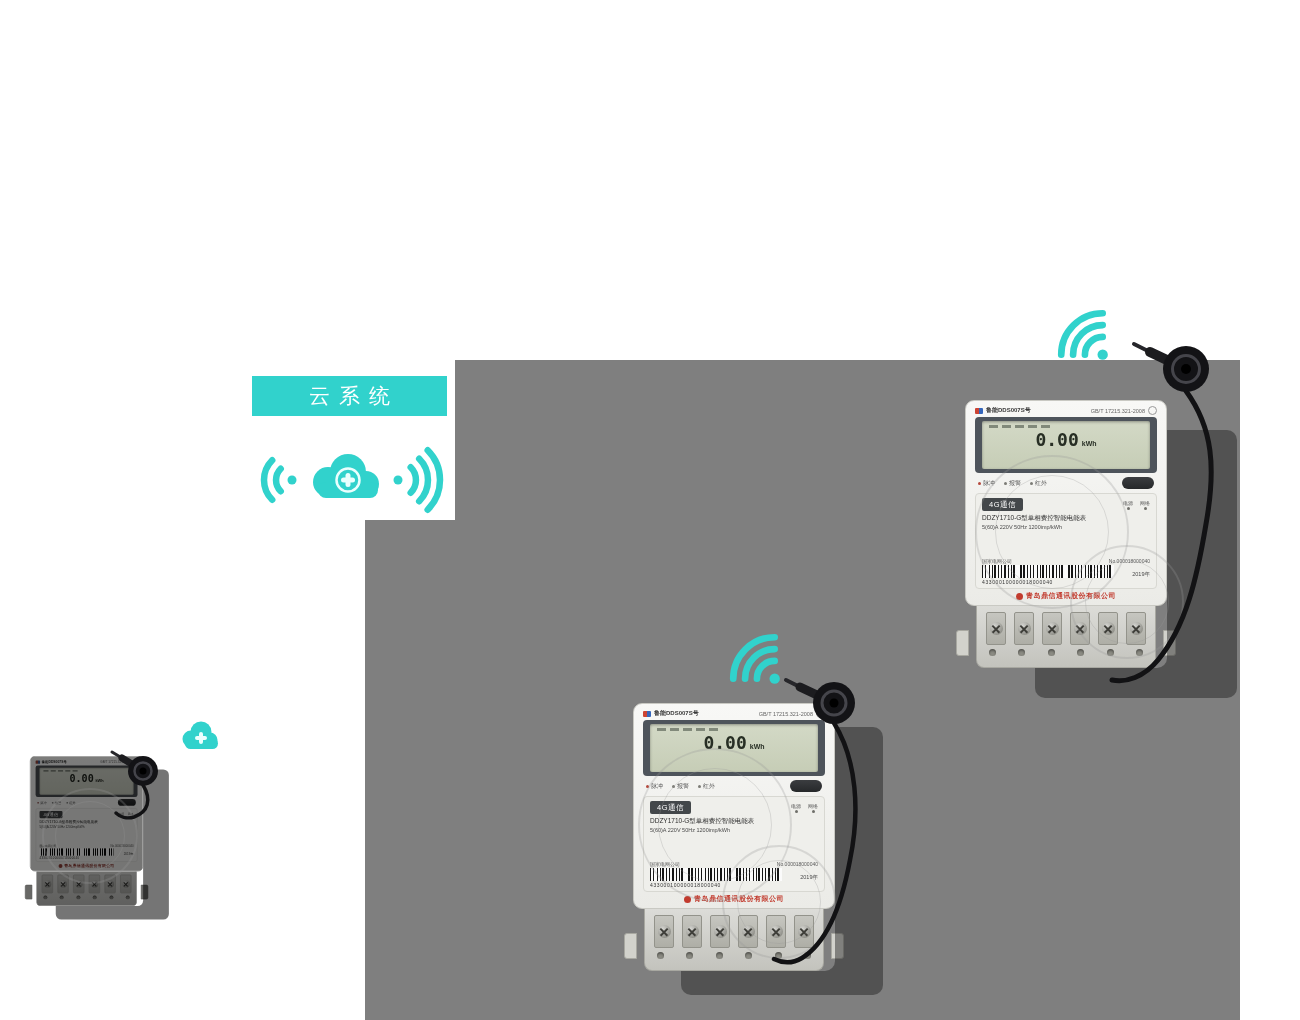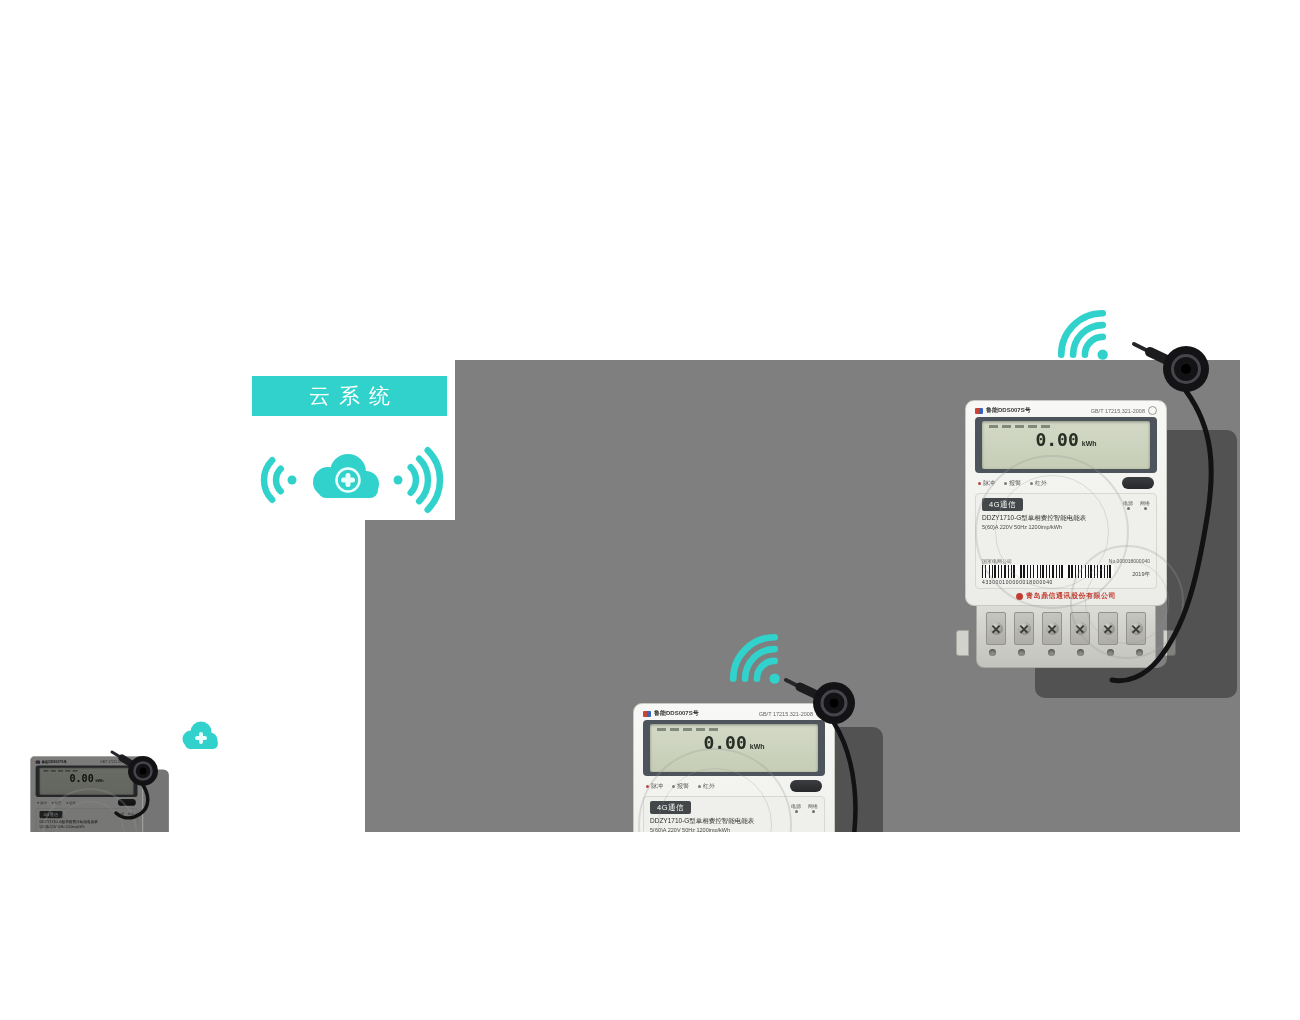--- a/index.html
+++ b/index.html
@@ -1,16 +1,16 @@
 <!DOCTYPE html>
 <html><head>
 <meta charset="utf-8">
 <style>
   html,body{margin:0;padding:0;}
-  .canvas{position:relative;width:1300px;height:832px;background:#ffffff;overflow:hidden;
+  .canvas{position:relative;width:1300px;height:1020px;background:#ffffff;overflow:hidden;
           font-family:"Liberation Sans",sans-serif;}
 
   
   .gray-a{position:absolute;left:455px;top:360px;width:785px;height:162px;background:#7f7f7f;}
   .gray-b{position:absolute;left:365px;top:520px;width:875px;height:500px;background:#7f7f7f;}
 
   
   .cloud-label{position:absolute;left:252px;top:376px;width:195px;height:40px;background:#31d2cc;
     color:#fff;font-size:21px;letter-spacing:9px;text-indent:9px;display:flex;align-items:center;
     justify-content:center;z-index:6;}

